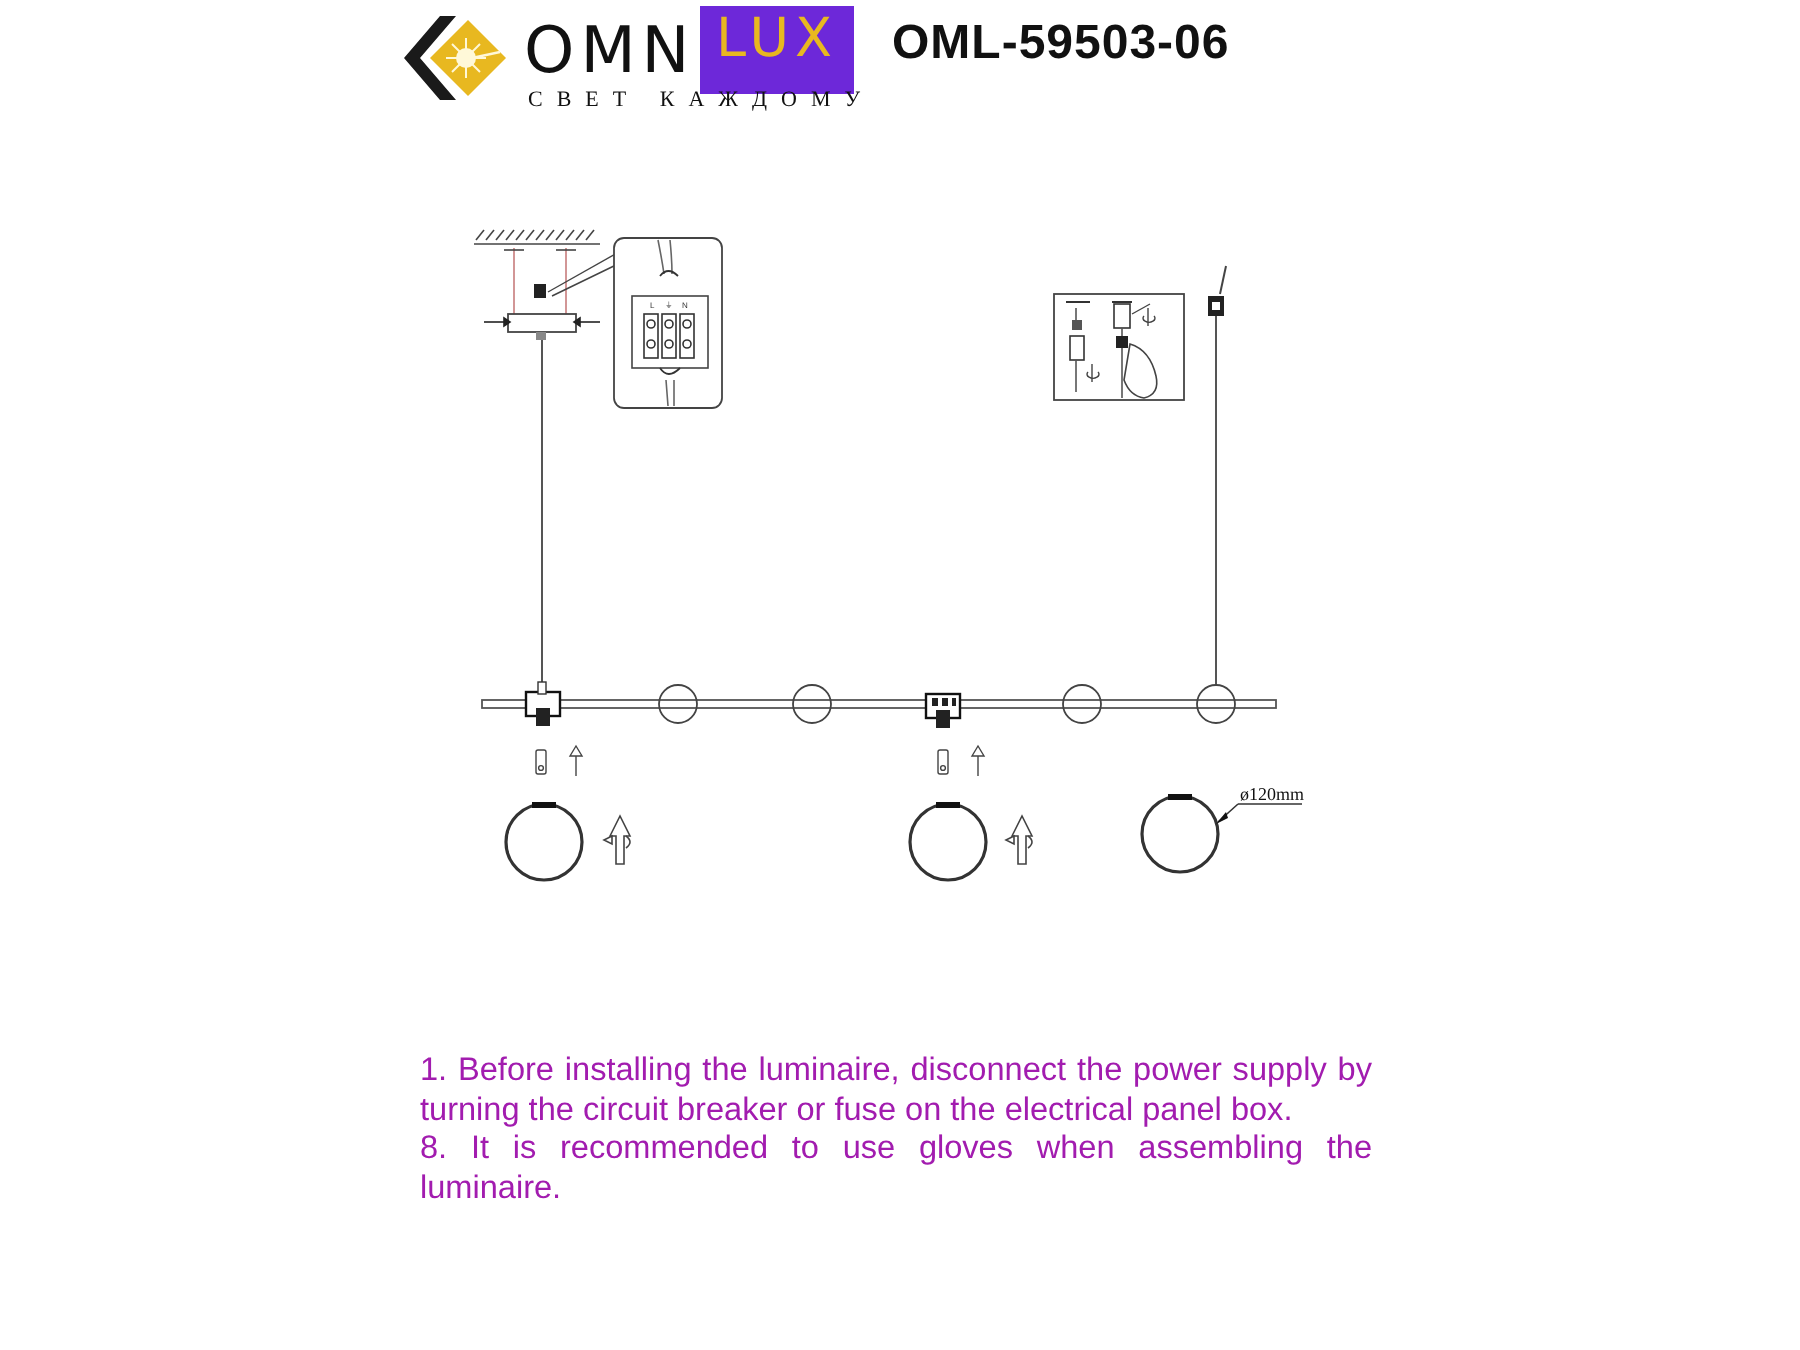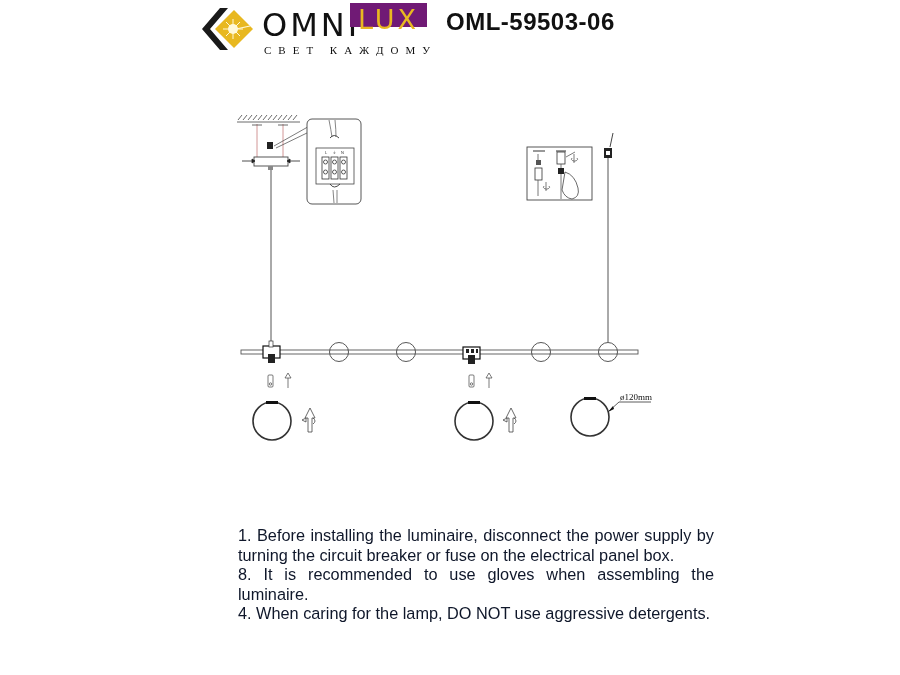--- a/index.html
+++ b/index.html
@@ -1,24 +1,24 @@
 <!DOCTYPE html>
 <html><head>
   <meta charset="utf-8">
   <style>
     html, body { margin: 0; padding: 0; background: #ffffff; }
     body { width: 900px; height: 675px; position: relative; overflow: hidden; font-family: "Liberation Sans", sans-serif; color: #111; }
     .header { position: absolute; left: 0; top: 0; width: 900px; height: 60px; }
     .logo-mark { position: absolute; left: 200px; top: 4px; width: 56px; height: 50px; }
     .brand-omni { position: absolute; left: 262px; top: 6px; font-size: 32px; letter-spacing: 3px; color: #111; font-family: "DejaVu Sans", sans-serif; font-weight: 400; }
-    .brand-lux { position: absolute; left: 350px; top: 3px; height: 24px; padding: 0 8px; background: #701a75; color: #e8b820; font-size: 27px; letter-spacing: 3px; line-height: 34px; font-family: "DejaVu Sans", sans-serif; }
+    .brand-lux { position: absolute; left: 350px; top: 3px; height: 44px; padding: 0 8px; background: #6d28d9; color: #e8b820; font-size: 27px; letter-spacing: 3px; line-height: 34px; font-family: "DejaVu Sans", sans-serif; }
     .brand-tag { position: absolute; left: 264px; top: 44px; font-size: 11px; letter-spacing: 7px; color: #111; font-family: Liberation Serif, serif; }
     .model { position: absolute; left: 446px; top: 8px; font-size: 24px; font-weight: bold; color: #111; letter-spacing: 0.5px; }
     .drawing { position: absolute; left: 0; top: 0; width: 900px; height: 520px; }
-    .notes { position: absolute; left: 210px; top: 526px; width: 476px; font-size: 16.3px; line-height: 19.6px; color: #0f172a; margin-left: 28px; }
+    .notes { position: absolute; left: 210px; top: 526px; width: 476px; font-size: 16.3px; line-height: 19.6px; color: #a21caf; }
     .note { text-align: justify; text-align-last: left; margin: 0; }
     .dim-label { font-family: "Liberation Serif", serif; font-size: 9px; }
   </style>
 </head>
 <body>
 
 <div class="header">
   <svg class="logo-mark" viewBox="0 0 56 50">
     <polygon points="20,4 28,4 10,25 28,46 20,46 2,25" fill="#1a1a1a"></polygon>
     <polygon points="34,6 53,25 34,44 15,25" fill="#e8b820"></polygon>
@@ -192,14 +192,13 @@
     <line x1="609" y1="411" x2="619" y2="402" stroke="#333" stroke-width="0.8"></line>
     <line x1="619" y1="402" x2="651" y2="402" stroke="#333" stroke-width="0.8"></line>
     <polygon points="608,412 613,406 614,409" fill="#111"></polygon>
     <text class="dim-label" x="620" y="400" fill="#111">ø120mm</text>
   </g>
 </svg>
 
 <div class="notes">
   <p class="note">1. Before installing the luminaire, disconnect the power supply by turning the circuit breaker or fuse on the electrical panel box.</p>
   <p class="note">8. It is recommended to use gloves when assembling the luminaire.</p>
-  <p class="note">4. When caring for the lamp, DO NOT use aggressive detergents.</p>
 </div>
 
 </body></html>

